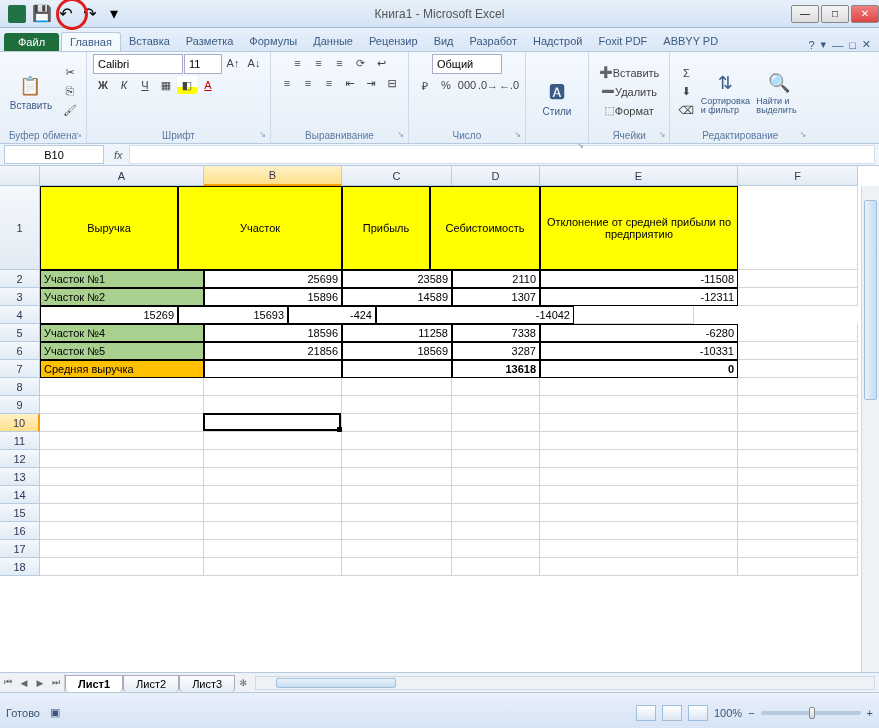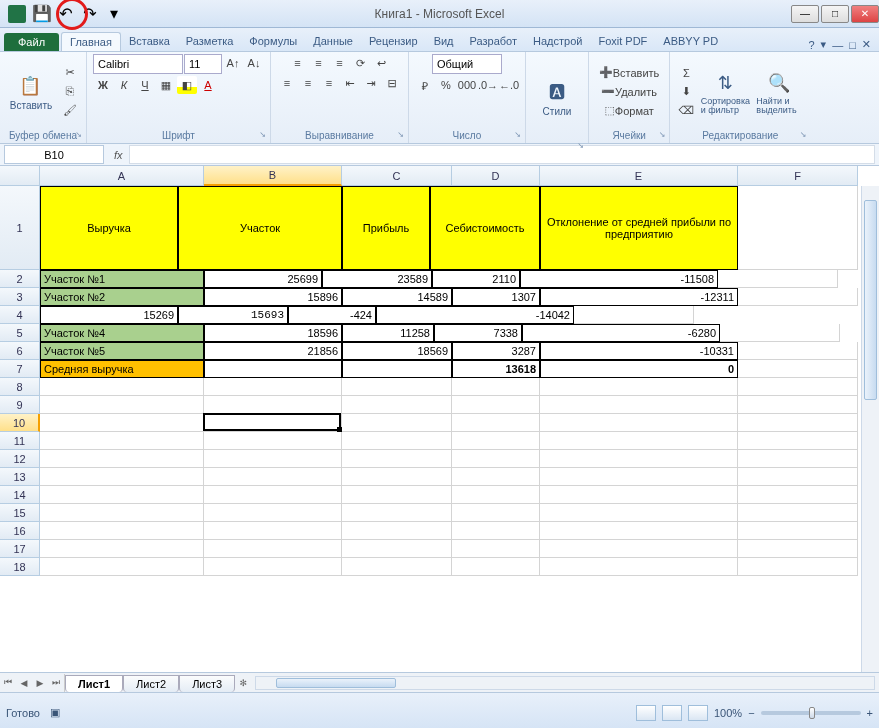--- a/index.html
+++ b/index.html
@@ -302,45 +302,45 @@
       <div class="trow hdr">
         <div class="cell hdr" style="width: 138px;">Выручка</div>
         <div class="cell hdr" style="width: 164px;">Участок</div>
         <div class="cell hdr" style="width: 88px;">Прибыль</div>
         <div class="cell hdr" style="width: 110px;">Себистоимость</div>
         <div class="cell hdr" style="width: 198px;">Отклонение от средней прибыли по предприятию</div>
         <div class="cell " style="width: 120px;"></div>
       </div>
       <div class="trow">
         <div class="cell name" style="width: 164px;">Участок №1</div>
-        <div class="cell val" style="width: 118px;">25699</div>
+        <div class="cell val" style="width: 138px;">25699</div>
         <div class="cell val" style="width: 110px;">23589</div>
         <div class="cell val" style="width: 88px;">2110</div>
         <div class="cell val" style="width: 198px;">-11508</div>
         <div class="cell " style="width: 120px;"></div>
       </div>
       <div class="trow">
         <div class="cell name" style="width: 164px;">Участок №2</div>
         <div class="cell val" style="width: 138px;">15896</div>
         <div class="cell val" style="width: 110px;">14589</div>
         <div class="cell val" style="width: 88px;">1307</div>
         <div class="cell val" style="width: 198px;">-12311</div>
         <div class="cell " style="width: 120px;"></div>
       </div>
       <div class="trow">
         <div class="cell val" style="width: 138px;">15269</div>
-        <div class="cell val" style="width: 110px; font-family: Liberation Mono, monospace;">15693</div>
+        <div class="cell val" style="width: 110px;">15693</div>
         <div class="cell val" style="width: 88px;">-424</div>
         <div class="cell val" style="width: 198px;">-14042</div>
         <div class="cell " style="width: 120px;"></div>
       </div>
       <div class="trow">
         <div class="cell name" style="width: 164px;">Участок №4</div>
         <div class="cell val" style="width: 138px;">18596</div>
-        <div class="cell val" style="width: 92px;">11258</div>
+        <div class="cell val" style="width: 110px;">11258</div>
         <div class="cell val" style="width: 88px;">7338</div>
         <div class="cell val" style="width: 198px;">-6280</div>
         <div class="cell " style="width: 120px;"></div>
       </div>
       <div class="trow">
         <div class="cell name" style="width: 164px;">Участок №5</div>
         <div class="cell val" style="width: 138px;">21856</div>
         <div class="cell val" style="width: 110px;">18569</div>
         <div class="cell val" style="width: 88px;">3287</div>
         <div class="cell val" style="width: 198px;">-10331</div>

